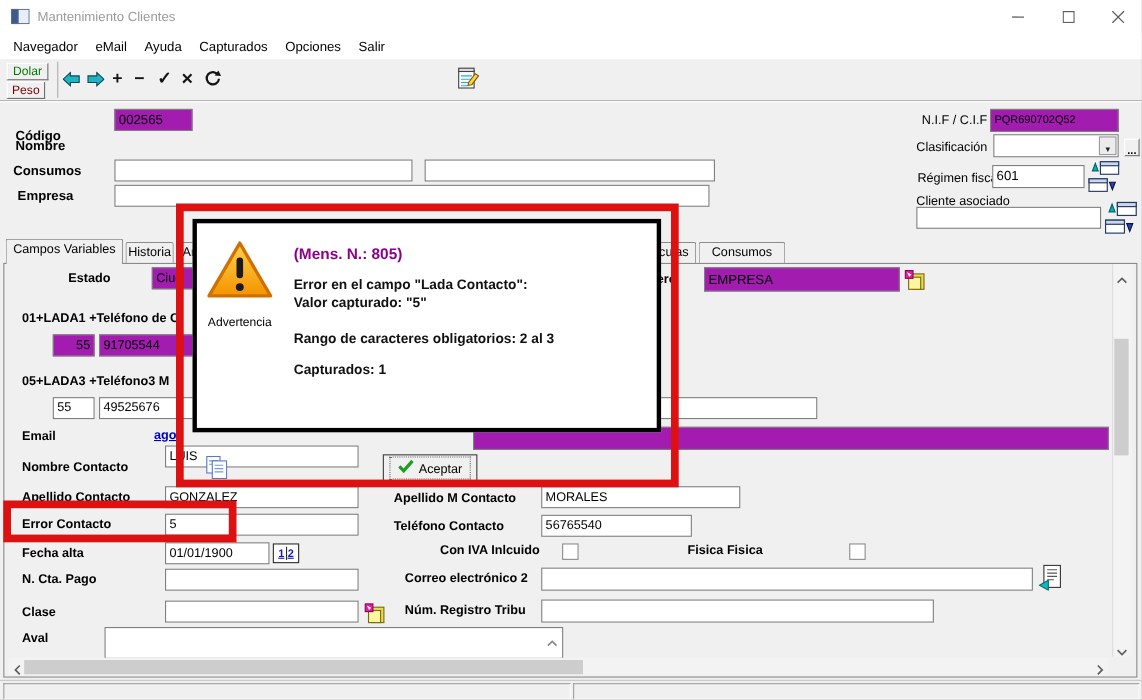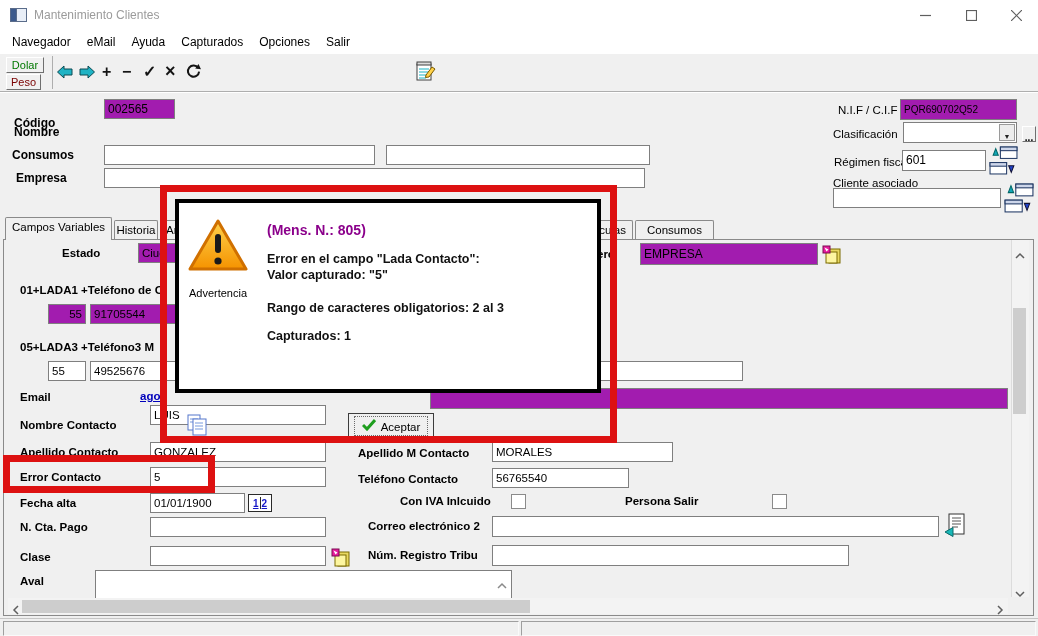--- a/index.html
+++ b/index.html
@@ -244,21 +244,21 @@
   <div class="f cy" style="left:430px;top:388px;width:578px;height:21px"></div>
 
   <span class="lb" style="left:358px;top:447px">Apellido M Contacto</span>
   <div class="f" style="left:492px;top:442px;width:181px;height:20px">MORALES</div>
 
   <span class="lb" style="left:358px;top:473px">Teléfono Contacto</span>
   <div class="f" style="left:492px;top:468px;width:137px;height:20px">56765540</div>
 
   <span class="lb" style="left:400px;top:495px">Con IVA Inlcuido</span>
   <div class="cb" style="left:511px;top:494px"></div>
-  <span class="lb" style="left:625px;top:495px">Persona Salir</span>
+  <span class="lb" style="left:625px;top:495px">Fisica Fisica</span>
   <div class="cb" style="left:772px;top:494px"></div>
 
   <span class="lb" style="left:368px;top:520px">Correo electrónico 2</span>
   <div class="f" style="left:492px;top:516px;width:447px;height:21px"></div>
   <span class="abs" style="left:944px;top:513px">
     <svg width="22" height="24" viewBox="0 0 22 24">
       <rect x="5" y="1" width="15" height="20" fill="#fff" stroke="#333"></rect>
       <line x1="8" y1="5" x2="17" y2="5" stroke="#555"></line>
         <line x1="8" y1="8" x2="17" y2="8" stroke="#555"></line>
       <line x1="8" y1="11" x2="17" y2="11" stroke="#555"></line>

